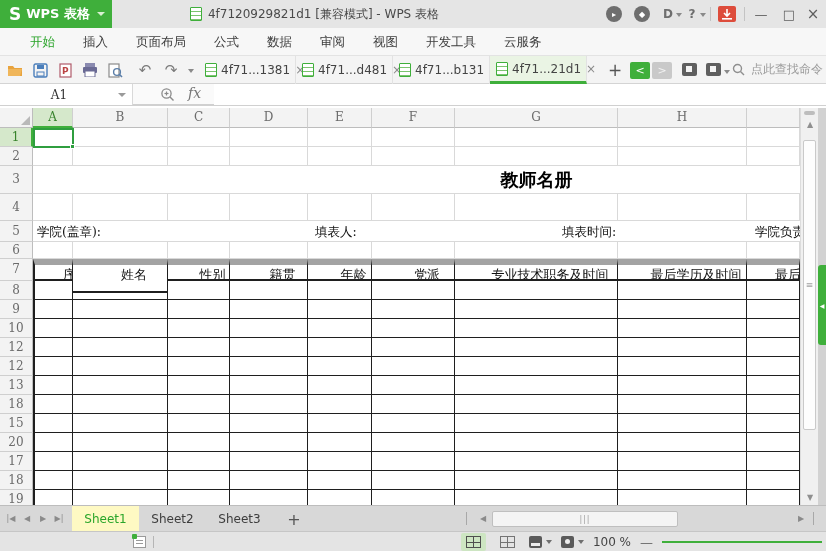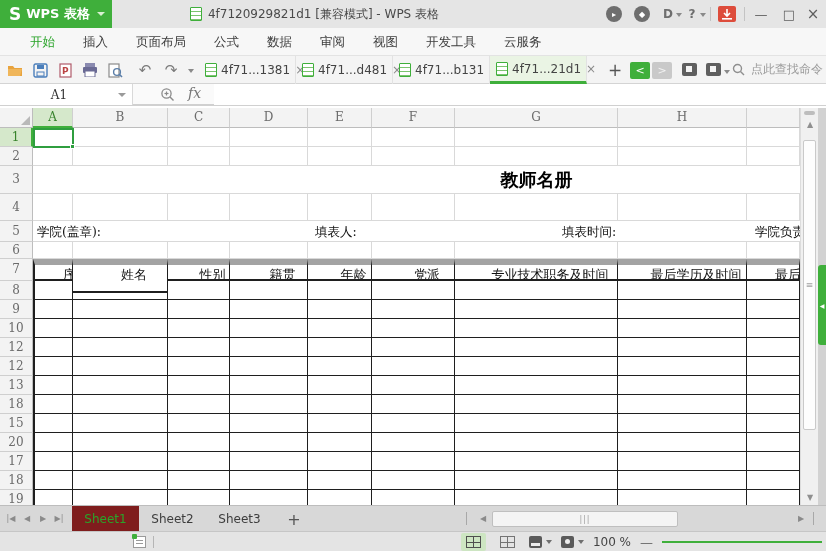--- a/index.html
+++ b/index.html
@@ -78,21 +78,21 @@
   .v-arrow { position:absolute; left:0; width:18px; height:14px; text-align:center; font-size:8px; color:#8f8f8f; line-height:14px; cursor:pointer; }
   .v-thumb { position:absolute; left:2px; top:32px; width:13px; height:290px; background:#fdfdfd; border:1px solid #c9c9c9; border-radius:2px; display:flex; align-items:center; justify-content:center; color:#a0a0a0; font-size:9px; cursor:grab; }
   #right-strip { position:absolute; left:818px; top:108px; width:8px; height:397px; background:#d2d2d2; }
   .side-tab { position:absolute; left:0; top:157px; width:8px; height:80px; background:#3faf3b; border-radius:3px 0 0 3px; display:flex; align-items:center; justify-content:center; color:#fff; font-size:6px; cursor:pointer; }
 
   
   #sheetbar { position:absolute; left:0; top:505px; width:826px; height:26px; background:#d8d8d8; border-top:1px solid #bdbdbd; }
   .snav { position:absolute; top:5px; width:14px; height:16px; color:#8a8a8a; font-size:8px; line-height:16px; text-align:center; cursor:pointer; font-family:"DejaVu Sans",sans-serif; }
   #sheet-tabs { position:absolute; left:72px; top:0; height:26px; display:flex; }
   .sheet-tab { width:67px; height:26px; display:flex; align-items:center; justify-content:center; font-size:12px; color:#3c3c3c; cursor:pointer; }
-  .sheet-tab.active { background:#7f1d1d; color:#2aa52a; }
+  .sheet-tab.active { background:#fef9c3; color:#2aa52a; }
   .sheet-add { position:absolute; left:283px; top:0; width:22px; height:26px; font-size:16px; color:#555; display:flex; align-items:center; justify-content:center; cursor:pointer; }
   .h-sep { position:absolute; top:6px; width:1px; height:13px; background:#a8a8a8; }
   .h-arrow { position:absolute; top:5px; width:14px; height:16px; color:#8a8a8a; font-size:8px; line-height:16px; text-align:center; cursor:pointer; }
   .h-thumb { position:absolute; left:492px; top:5px; width:186px; height:16px; background:#f4f4f4; border:1px solid #bfbfbf; border-radius:2px; display:flex; align-items:center; justify-content:center; color:#a0a0a0; font-size:8px; letter-spacing:1px; cursor:grab; }
 
   
   #statusbar { position:absolute; left:0; top:531px; width:826px; height:20px; background:#e4e4e4; border-top:1px solid #c6c6c6; }
   .stat-note-ico { position:absolute; left:133px; top:4px; width:13px; height:12px; border:1px solid #9a9a9a; background:#fff; cursor:pointer; }
   .stat-note-ico::before { content:""; position:absolute; left:-2px; top:-3px; width:5px; height:5px; background:#3faf3b; border-radius:1px; }
   .stat-note-ico::after { content:""; position:absolute; left:2px; top:3px; width:7px; height:1px; background:#9a9a9a; box-shadow:0 3px 0 #9a9a9a; }

